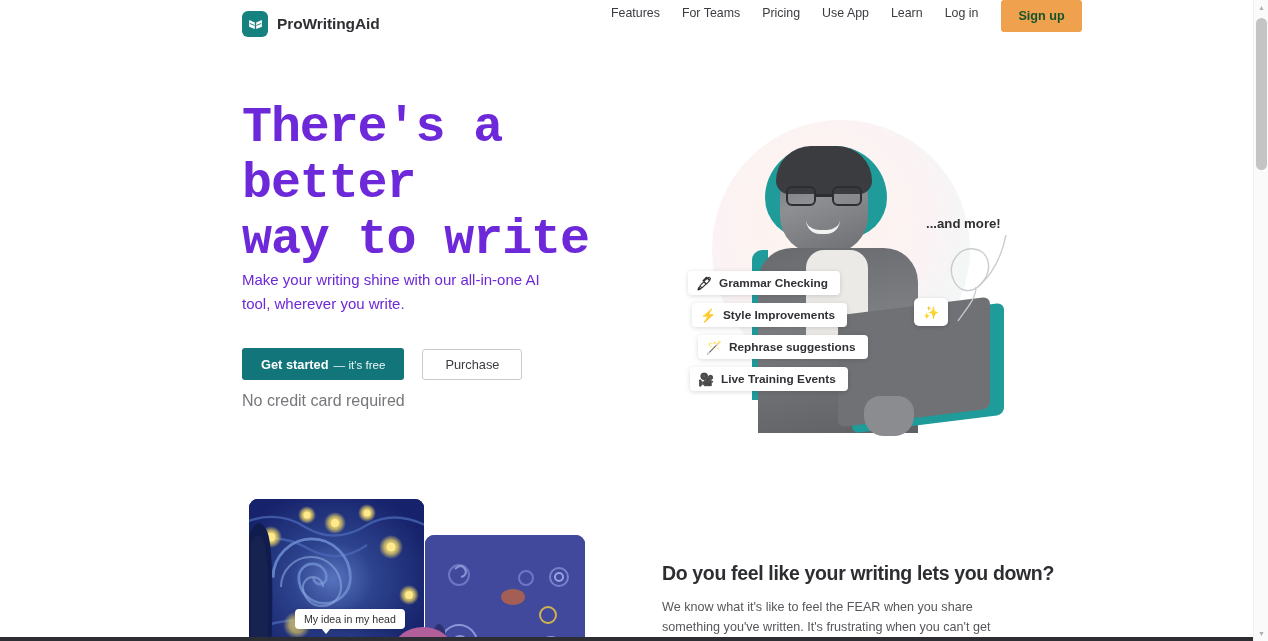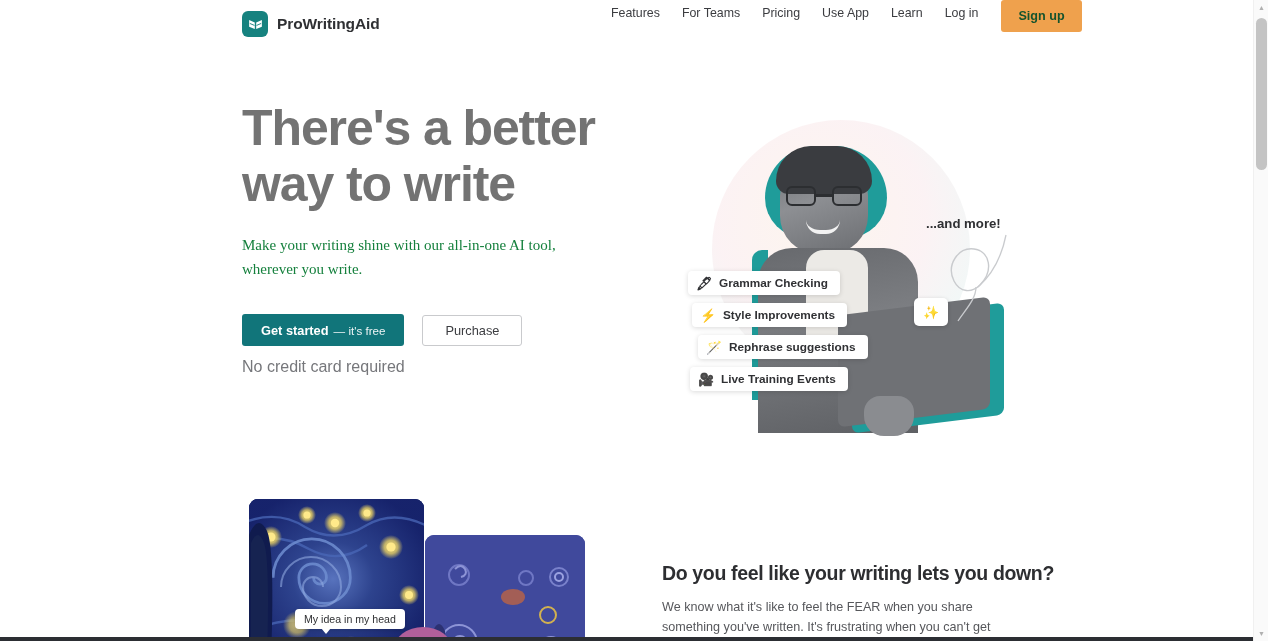--- a/index.html
+++ b/index.html
@@ -98,30 +98,29 @@
   .hero-copy {
     position: absolute;
     left: 242px;
     top: 52px;
     width: 400px;
   }
   .hero-title {
     font-size: 50px;
     line-height: 56px;
     font-weight: bold;
-    color: #737373;
+    color: #6d28d9;
     letter-spacing: -1.1px;
+    font-family: Liberation Mono, monospace;
   }
   .hero-sub {
-    margin-top: 22px;
     font-size: 15px;
     line-height: 23.5px;
-    color: #15803d;
+    color: #6d28d9;
     max-width: 325px;
-    font-family: Liberation Serif, serif;
   }
   .hero-actions {
     margin-top: 33px;
     display: flex;
     align-items: center;
     gap: 18px;
   }
   .btn-primary {
     background: #11757a;
     color: #ffffff;

